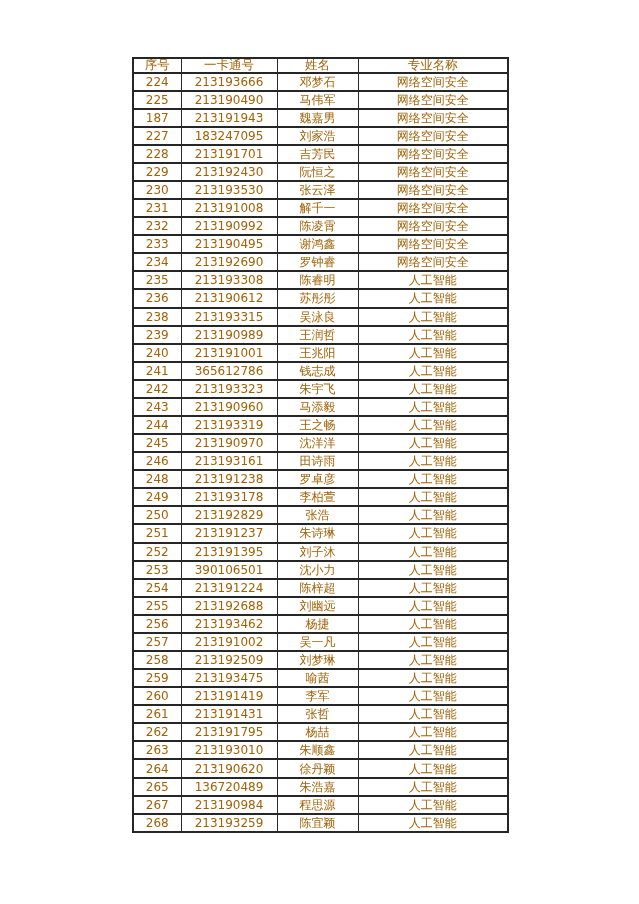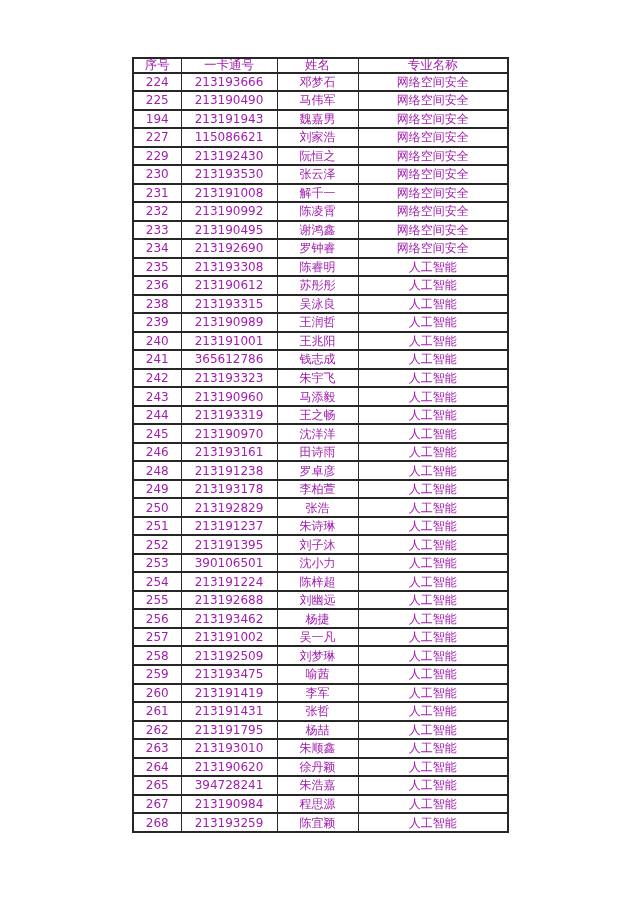--- a/index.html
+++ b/index.html
@@ -16,21 +16,21 @@
     overflow: hidden;
   }
   table.roster {
     position: absolute;
     left: 132px;
     top: 57px;
     width: 375px;
     height: 776px;
     border-collapse: collapse;
     table-layout: fixed;
-    color: #a21caf;
+    color: #a16207;
     font-size: 12px;
     line-height: 1;
     border: 2px solid #262626;
   }
   table.roster th,
   table.roster td {
     border-left: 1px solid #2a2a2a;
     border-right: 1px solid #2a2a2a;
     border-top: 2px solid #262626;
     border-bottom: 2px solid #262626;
@@ -75,29 +75,35 @@
           <td>邓梦石</td>
           <td>网络空间安全</td>
         </tr>
         <tr>
           <td>225</td>
           <td>213190490</td>
           <td>马伟军</td>
           <td>网络空间安全</td>
         </tr>
         <tr>
-          <td>194</td>
+          <td>187</td>
           <td>213191943</td>
           <td>魏嘉男</td>
           <td>网络空间安全</td>
         </tr>
         <tr>
           <td>227</td>
-          <td>115086621</td>
+          <td>183247095</td>
           <td>刘家浩</td>
+          <td>网络空间安全</td>
+        </tr>
+        <tr>
+          <td>228</td>
+          <td>213191701</td>
+          <td>吉芳民</td>
           <td>网络空间安全</td>
         </tr>
         <tr>
           <td>229</td>
           <td>213192430</td>
           <td>阮恒之</td>
           <td>网络空间安全</td>
         </tr>
         <tr>
           <td>230</td>
@@ -292,21 +298,21 @@
           <td>人工智能</td>
         </tr>
         <tr>
           <td>264</td>
           <td>213190620</td>
           <td>徐丹颖</td>
           <td>人工智能</td>
         </tr>
         <tr>
           <td>265</td>
-          <td>394728241</td>
+          <td>136720489</td>
           <td>朱浩嘉</td>
           <td>人工智能</td>
         </tr>
         <tr>
           <td>267</td>
           <td>213190984</td>
           <td>程思源</td>
           <td>人工智能</td>
         </tr>
         <tr>

